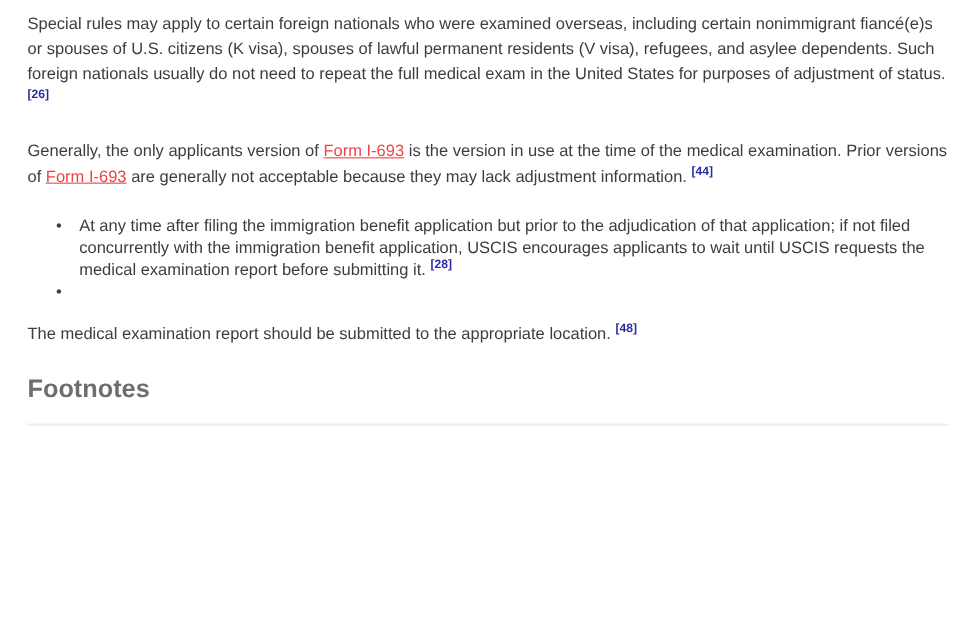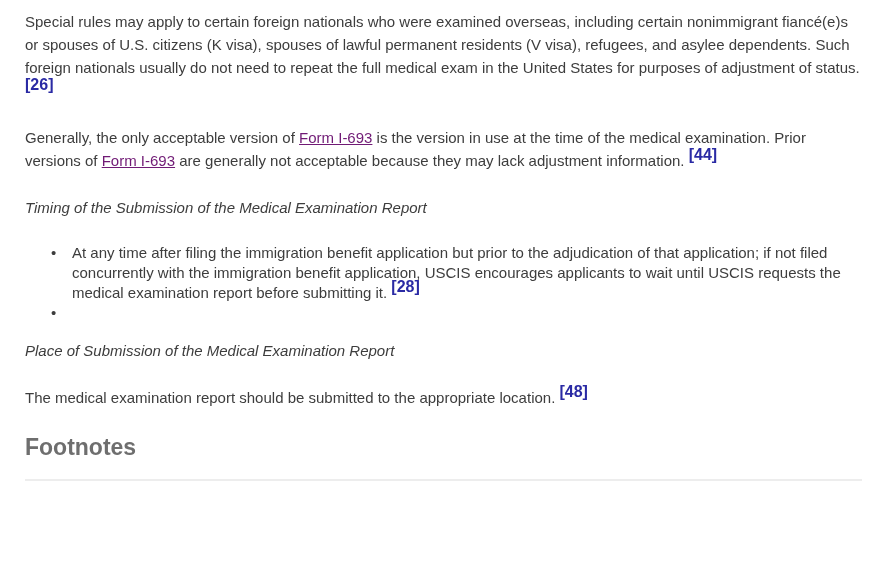--- a/index.html
+++ b/index.html
@@ -20,26 +20,26 @@
   p { margin: 0 0 24px 0; }
   p.list-intro { margin-bottom: 12px; }
   .subhead {
     font-style: italic;
     margin: 0 0 24px 0;
     font-size: 15px;
     font-weight: normal;
     color: #3d3d3d;
   }
   a.doc-link {
-    color: #701a75;
+    color: #ef4444;
     text-decoration: underline;
     cursor: pointer;
   }
   sup.fn-ref {
-    font-size: 16px;
+    font-size: 11px;
     line-height: 0;
     vertical-align: super;
     font-weight: bold;
   }
   sup.fn-ref a {
     color: #2a2aa4;
     text-decoration: none;
     font-weight: bold;
     cursor: pointer;
   }
@@ -75,31 +75,29 @@
     margin: 18px 0 0 0;
   }
 </style>
 </head>
 <body>
 
 <main class="doc">
 
   <p><span>Special rules may apply to certain foreign nationals who were examined overseas, including certain nonimmigrant fiancé(e)s or spouses of U.S. citizens (K visa), spouses of lawful permanent residents (V visa), refugees, and asylee dependents. Such foreign nationals usually do not need to repeat the full medical exam in the United States for purposes of adjustment of status. </span><sup class="fn-ref"><a>[26]</a></sup></p>
 
-  <p><span>Generally, the only acceptable version of </span><a class="doc-link">Form I-693</a><span> is the version in use at the time of the medical examination. Prior versions of </span><a class="doc-link">Form I-693</a><span> are generally not acceptable because they may lack adjustment information. </span><sup class="fn-ref"><a>[44]</a></sup></p>
+  <p><span>Generally, the only applicants version of </span><a class="doc-link">Form I-693</a><span> is the version in use at the time of the medical examination. Prior versions of </span><a class="doc-link">Form I-693</a><span> are generally not acceptable because they may lack adjustment information. </span><sup class="fn-ref"><a>[44]</a></sup></p>
 
-  <p class="subhead">Timing of the Submission of the Medical Examination Report</p>
 
 
   <ul class="bullets">
     <li><span>At any time after filing the immigration benefit application but prior to the adjudication of that application; if not filed concurrently with the immigration benefit application, USCIS encourages applicants to wait until USCIS requests the medical examination report before submitting it. </span><sup class="fn-ref"><a>[28]</a></sup></li>
     <li class="empty"></li>
   </ul>
 
-  <p class="subhead">Place of Submission of the Medical Examination Report</p>
 
   <p><span>The medical examination report should be submitted to the appropriate location. </span><sup class="fn-ref"><a>[48]</a></sup></p>
 
   <h2 class="footnotes-heading">Footnotes</h2>
 
   <hr class="divider">
 
 </main>
 
 </body></html>

